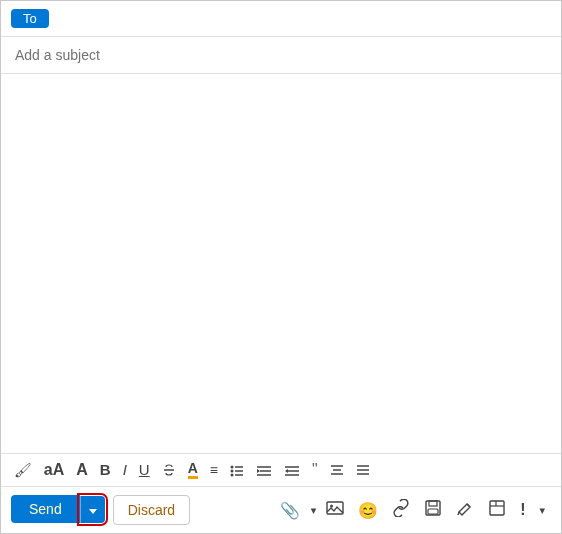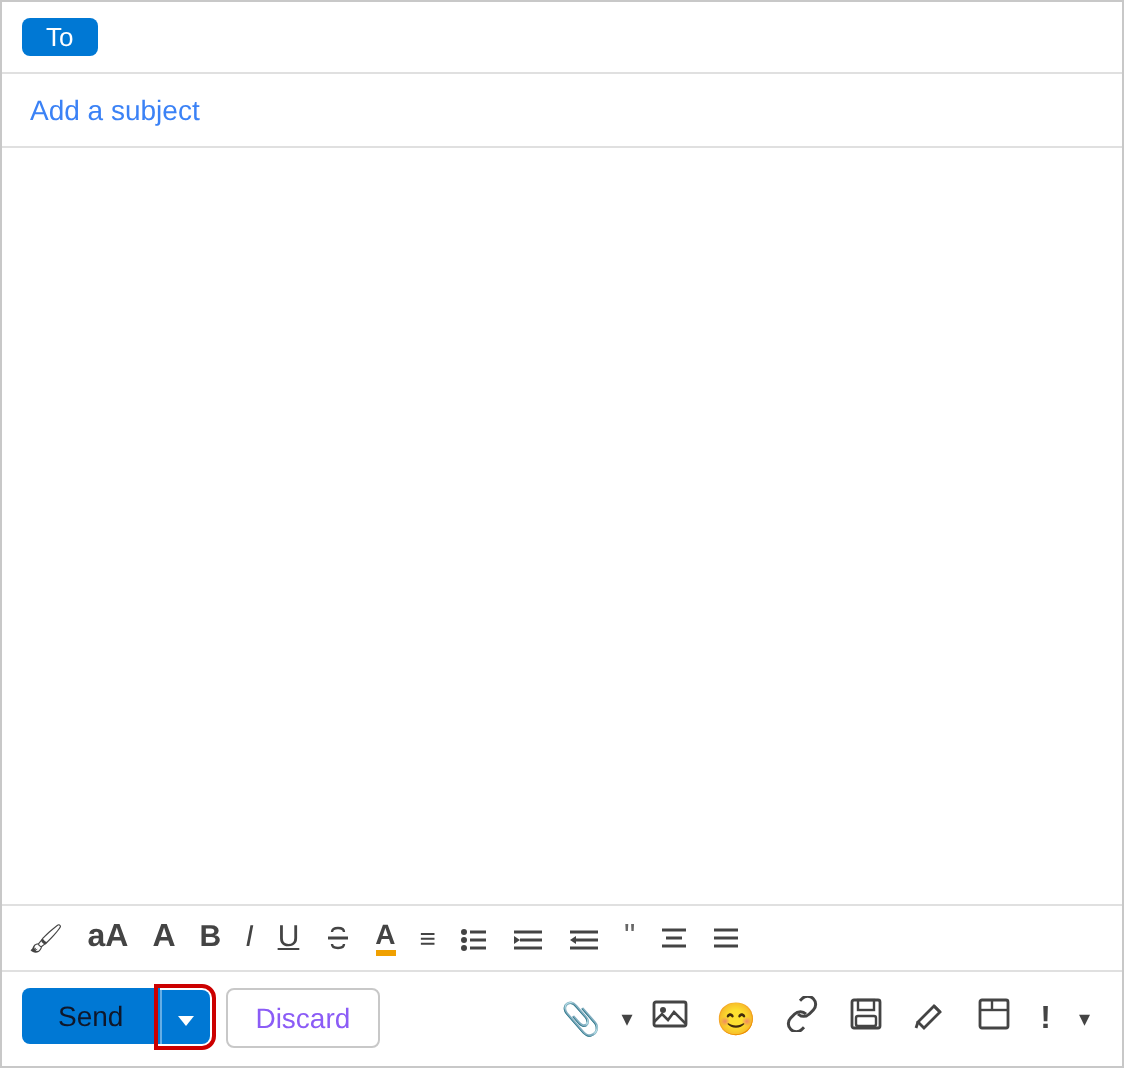--- a/index.html
+++ b/index.html
@@ -35,21 +35,21 @@
       border: none;
       border-radius: 4px;
       padding: 2px 12px;
       font-size: 13px;
       cursor: pointer;
     }
 
     .subject-row {
       padding: 10px 14px;
       border-bottom: 1px solid #e0e0e0;
-      color: #3b82f6;
+      color: #737373;
       font-size: 14px;
     }
 
     .body-area {
       flex: 1;
       padding: 10px 14px;
       color: #333;
       font-size: 14px;
       overflow-y: auto;
     }
@@ -89,21 +89,21 @@
     }
 
     .send-group {
       display: flex;
       align-items: center;
       position: relative;
     }
 
     .send-btn {
       background: #0078d4;
-      color: #0f172a;
+      color: #fef9c3;
       border: none;
       border-radius: 4px 0 0 4px;
       padding: 6px 18px;
       font-size: 14px;
       cursor: pointer;
       font-weight: 500;
     }
 
     .send-dropdown-btn {
       background: #0078d4;
@@ -114,21 +114,21 @@
       padding: 6px 8px;
       cursor: pointer;
       display: flex;
       align-items: center;
       outline: 2px solid #c00;
       outline-offset: 1px;
     }
 
     .discard-btn {
       background: #fff;
-      color: #8b5cf6;
+      color: #a16207;
       border: 1px solid #c8c8c8;
       border-radius: 4px;
       padding: 6px 14px;
       font-size: 14px;
       cursor: pointer;
       margin-left: 8px;
     }
 
     .right-toolbar {
       display: flex;

